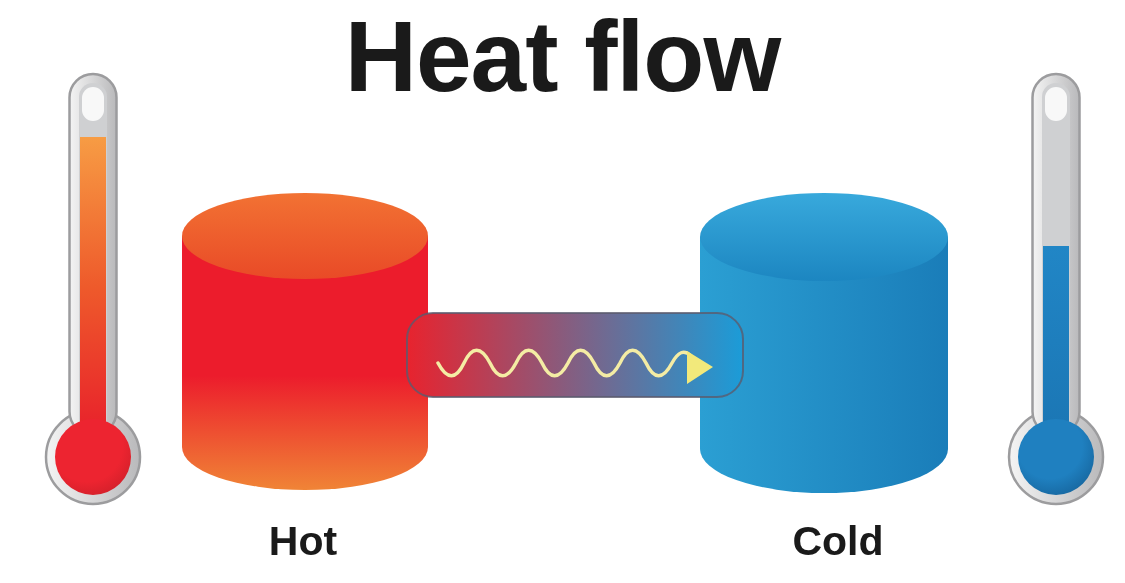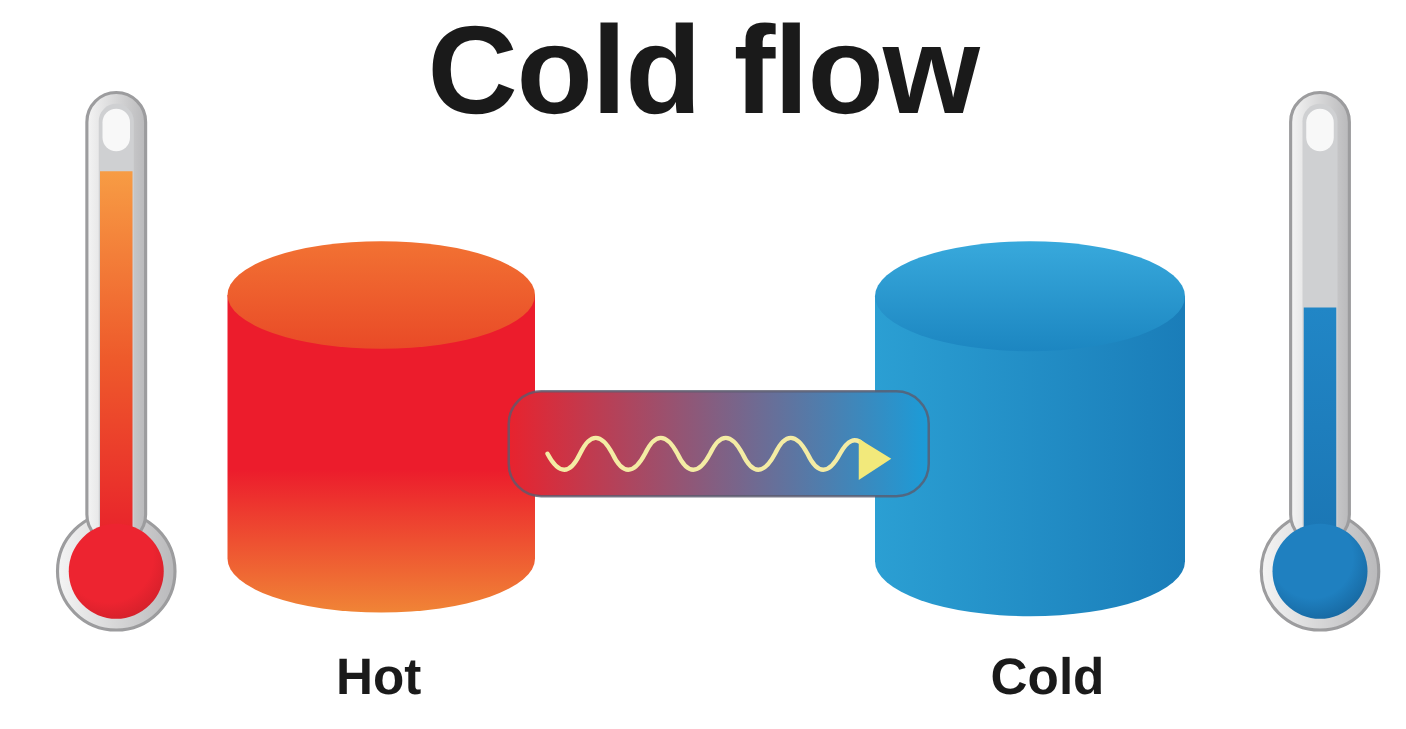--- a/index.html
+++ b/index.html
@@ -124,17 +124,17 @@
                C 550 380 559 380 568 363
                C 576 346 585 346 594 363
                C 602 380 611 380 620 363
                C 628 346 637 346 646 363
                C 654 380 663 380 672 363
                C 678 352 684 349 691 356" fill="none" stroke-width="3.5" stroke-linecap="round" stroke="#F4ECA4"></path>
       <polygon points="687,351 687,384 713,367" fill="#F2E97B"></polygon>
     </g>
   </svg>
 
-  <div class="title">Cold flow</div>
+  <div class="title">Heat flow</div>
   <div class="obj-label label-hot">Hot</div>
   <div class="obj-label label-cold">Cold</div>
 
 </div>
 
 </body></html>

